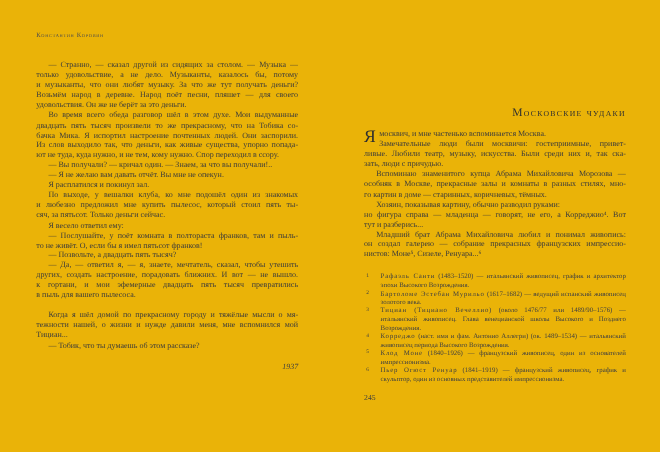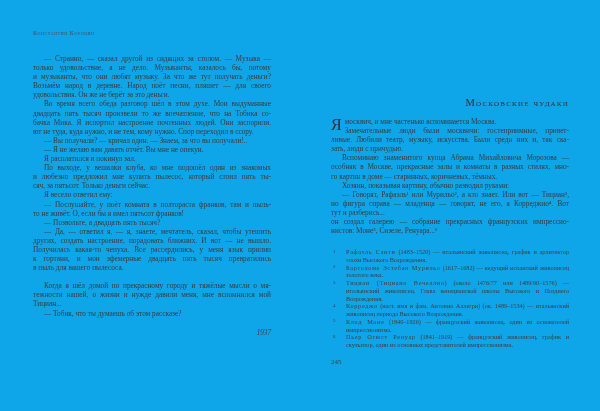--- a/index.html
+++ b/index.html
@@ -1,17 +1,17 @@
 <!DOCTYPE html>
 <html lang="ru"><head>
 <meta charset="utf-8">
 <style>
   html,body{margin:0;padding:0;background:#fdfdfc;}
   .spread{
-    position:relative;width:600px;height:411px;background:#0ea5e9;overflow:hidden;
+    position:relative;width:600px;height:411px;background:#eab308;overflow:hidden;
     font-family:"Liberation Serif","DejaVu Serif",serif;color:#3b3b3b;
   }
   .left-col{position:absolute;left:33px;top:30px;width:238px;}
   .right-col{position:absolute;left:331px;top:97px;width:238px;}
   .running-head{
     font-size:6px;line-height:7px;font-variant:small-caps;
     letter-spacing:.6px;color:#4c4c4c;
   }
   .body-text{margin-top:17px;font-size:7.3px;line-height:9.1px;}
   .rbody{font-size:7.3px;line-height:9.1px;}
@@ -42,36 +42,36 @@
 
   <div class="left-col">
     <div class="running-head">Константин Коровин</div>
     <div class="body-text">
       <div class="ln ind">— Странно, — сказал другой из сидящих за столом. — Музыка —</div>
       <div class="ln">только удовольствие, а не дело. Музыканты, казалось бы, потому</div>
       <div class="ln">и музыканты, что они любят музыку. За что же тут получать деньги?</div>
       <div class="ln">Возьмём народ в деревне. Народ поёт песни, пляшет — для своего</div>
       <div class="last">удовольствия. Он же не берёт за это деньги.</div>
       <div class="ln ind">Во время всего обеда разговор шёл в этом духе. Мои выдуманные</div>
-      <div class="ln">двадцать пять тысяч произвели то же впечатление, что на Тобика со-</div>
+      <div class="ln">двадцать пять тысяч произвели то же прекрасному, что на Тобика со-</div>
       <div class="ln">бачка Мика. Я испортил настроение почтенных людей. Они заспорили.</div>
+      <div class="ln">Из слов выходило так, что деньги, как живые существа, упорно попада-</div>
       <div class="last">ют не туда, куда нужно, и не тем, кому нужно. Спор переходил в ссору.</div>
       <div class="last ind">— Вы получали? — кричал один. — Знаем, за что вы получали!..</div>
       <div class="last ind">— Я не желаю вам давать отчёт. Вы мне не опекун.</div>
       <div class="last ind">Я расплатился и покинул зал.</div>
       <div class="ln ind">По выходе, у вешалки клуба, ко мне подошёл один из знакомых</div>
       <div class="ln">и любезно предложил мне купить пылесос, который стоил пять ты-</div>
       <div class="last">сяч, за пятьсот. Только деньги сейчас.</div>
       <div class="last ind">Я весело ответил ему:</div>
       <div class="ln ind">— Послушайте, у поёт комната в полтораста франков, там и пыль-</div>
       <div class="last">то не живёт. О, если бы я имел пятьсот франков!</div>
       <div class="last ind">— Позвольте, а двадцать пять тысяч?</div>
       <div class="ln ind">— Да, — ответил я, — я, знаете, мечтатель, сказал, чтобы утешить</div>
       <div class="ln">других, создать настроение, порадовать ближних. И вот — не вышло.</div>
-      <div class="ln">Получилась какая-то чепуха. Все рассердились, у меня язык прилип</div>
       <div class="ln">к гортани, и мои эфемерные двадцать пять тысяч превратились</div>
       <div class="last">в пыль для вашего пылесоса.</div>
       <div class="ln ind gap">Когда я шёл домой по прекрасному городу и тяжёлые мысли о мя-</div>
       <div class="ln">тежности нашей, о жизни и нужде давили меня, мне вспомнился мой</div>
       <div class="last">Тициан...</div>
       <div class="last ind">— Тобик, что ты думаешь об этом рассказе?</div>
       <div class="year">1937</div>
     </div>
   </div>
 
@@ -82,23 +82,23 @@
         <span class="drop-cap">Я</span>
         <div class="last">москвич, и мне частенько вспоминается Москва.</div>
         <div class="ln">Замечательные люди были москвичи: гостеприимные, привет-</div>
         <div class="ln">ливые. Любили театр, музыку, искусства. Были среди них и, так ска-</div>
         <div class="last">зать, люди с причудью.</div>
       </div>
       <div class="ln ind">Вспоминаю знаменитого купца Абрама Михайловича Морозова —</div>
       <div class="ln">особняк в Москве, прекрасные залы и комнаты в разных стилях, мно-</div>
       <div class="last">го картин в доме — старинных, коричневых, тёмных.</div>
       <div class="last ind">Хозяин, показывая картину, обычно разводил руками:</div>
-      <div class="ln ind">— Говорят, Рафаэль¹ или Мурильо², а кто знает. Или вот — Тициан³,</div>
       <div class="ln">но фигура справа — младенца — говорят, не его, а Корреджио⁴. Вот</div>
       <div class="last">тут и разберись...</div>
+      <div class="ln ind">Младший брат Абрама Михайловича любил и понимал живопись:</div>
       <div class="ln">он создал галерею — собрание прекрасных французских импрессио-</div>
       <div class="last">нистов: Моне⁵, Сизеле, Ренуара...⁶</div>
     </div>
 
     <div class="footnotes">
       <div class="footnote">
         <span class="fn-num">1</span>
         <div class="fn-text"><span class="fn-name">Рафаэль Санти</span> <span>(1483–1520) — итальянский живописец, график и архитектор эпохи Высокого Возрождения.</span></div>
       </div>
       <div class="footnote">

